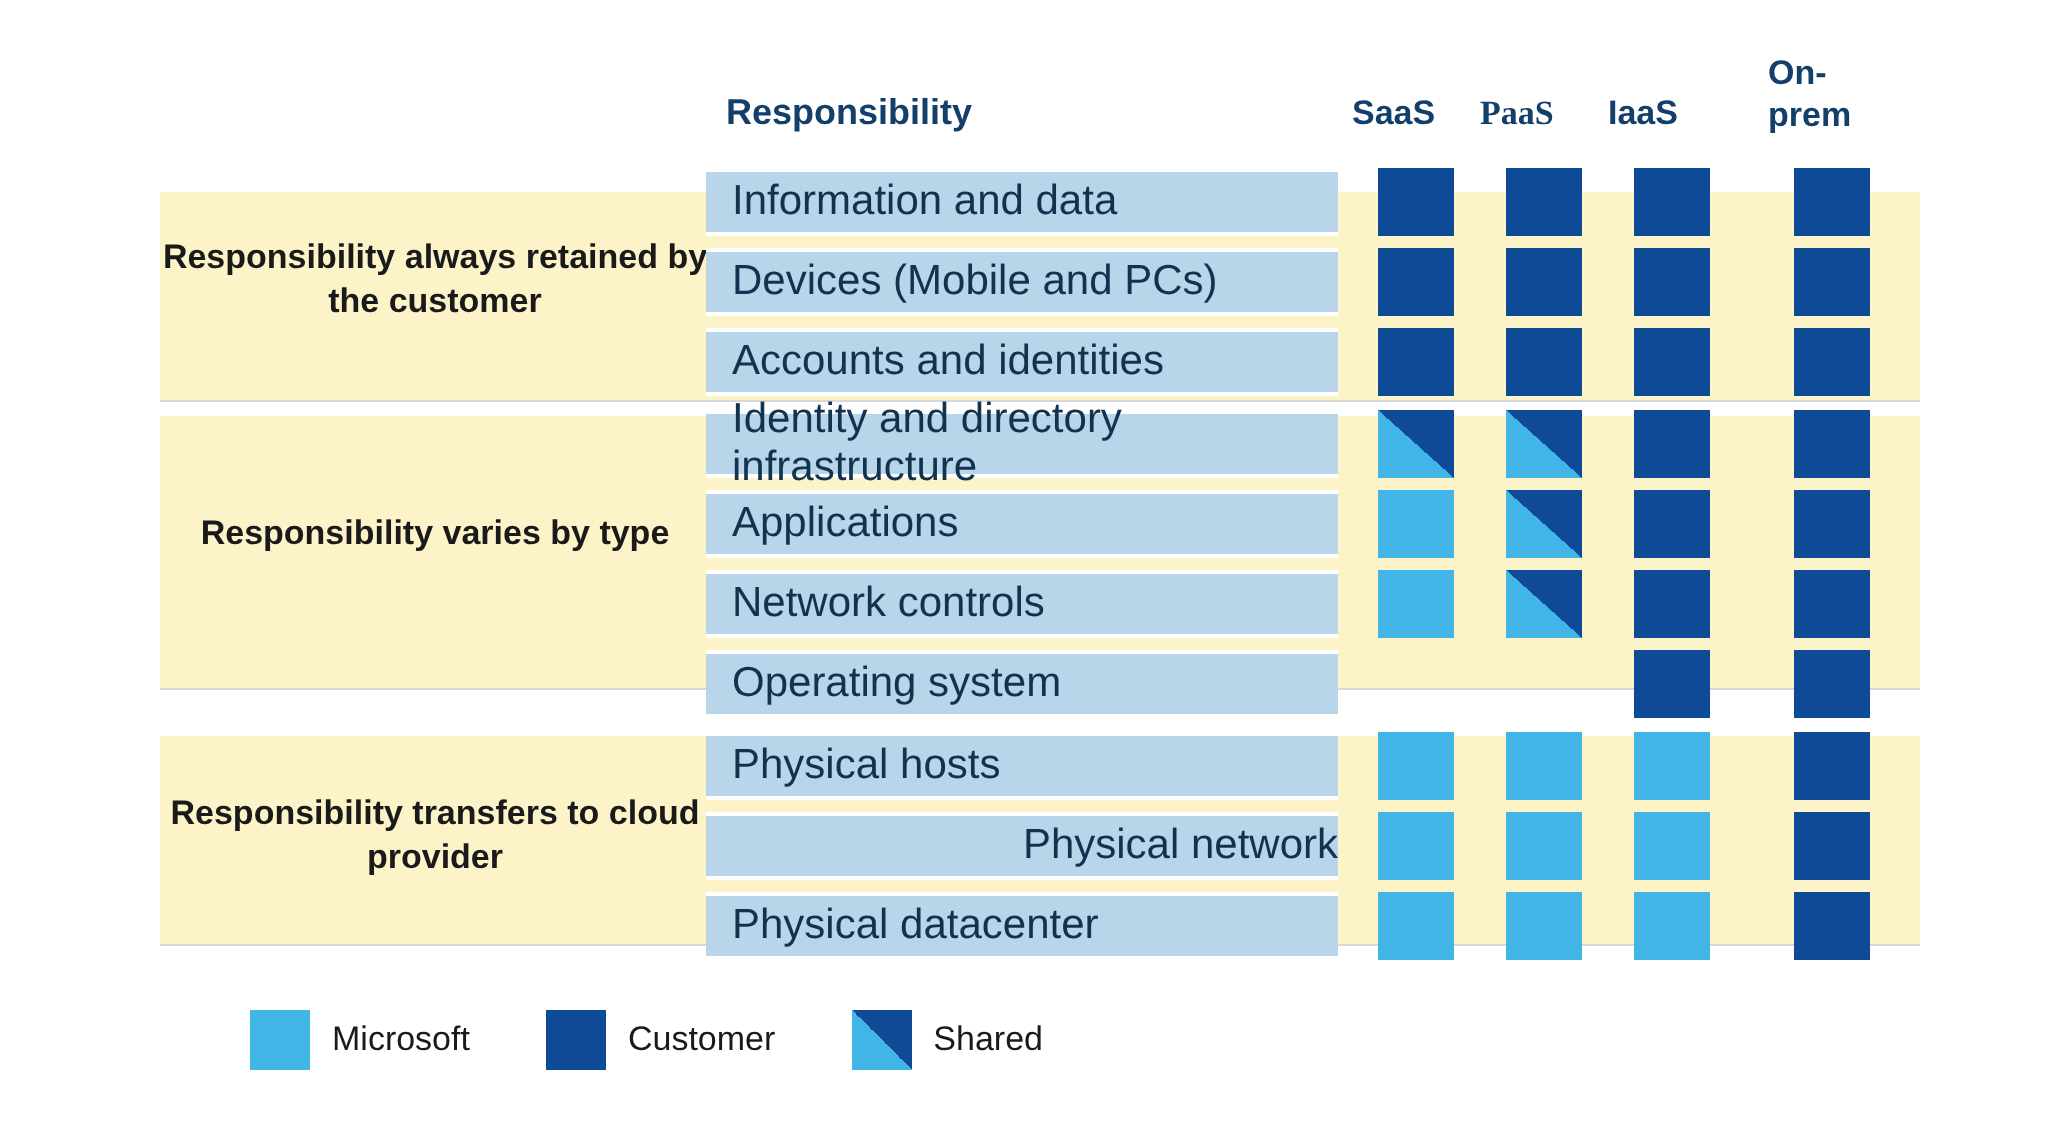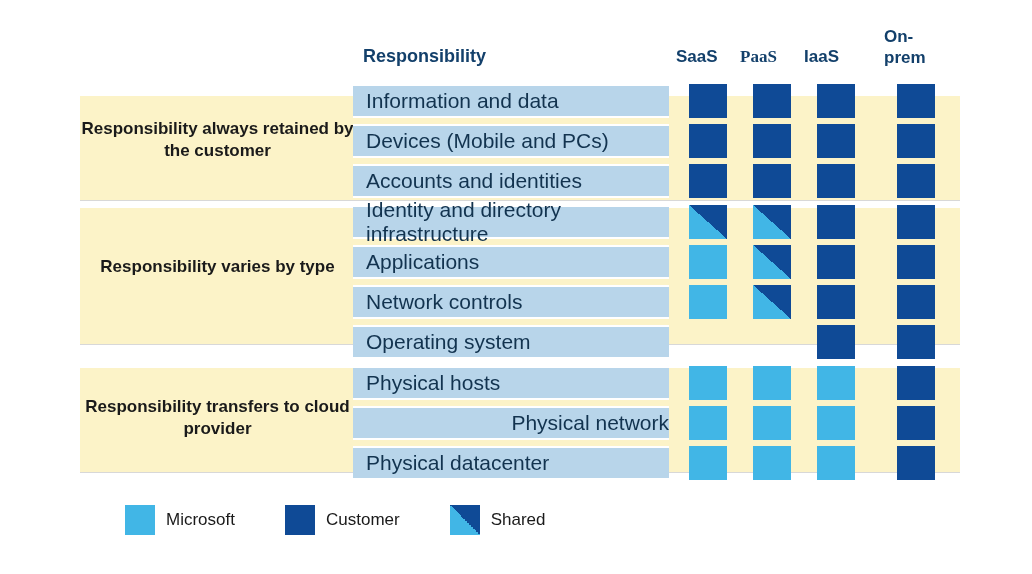--- a/index.html
+++ b/index.html
@@ -100,21 +100,21 @@
     background: #d8d8d8;
   }
 
   
   #legend {
     position: absolute;
     left: 125px;
     top: 505px;
     display: flex;
     align-items: flex-start;
-    gap: 16px;
+    gap: 4px;
   }
   .legend-item {
     display: flex;
     align-items: center;
     margin-right: 34px;
   }
   .legend-swatch {
     width: 30px;
     height: 30px;
     margin-right: 11px;

